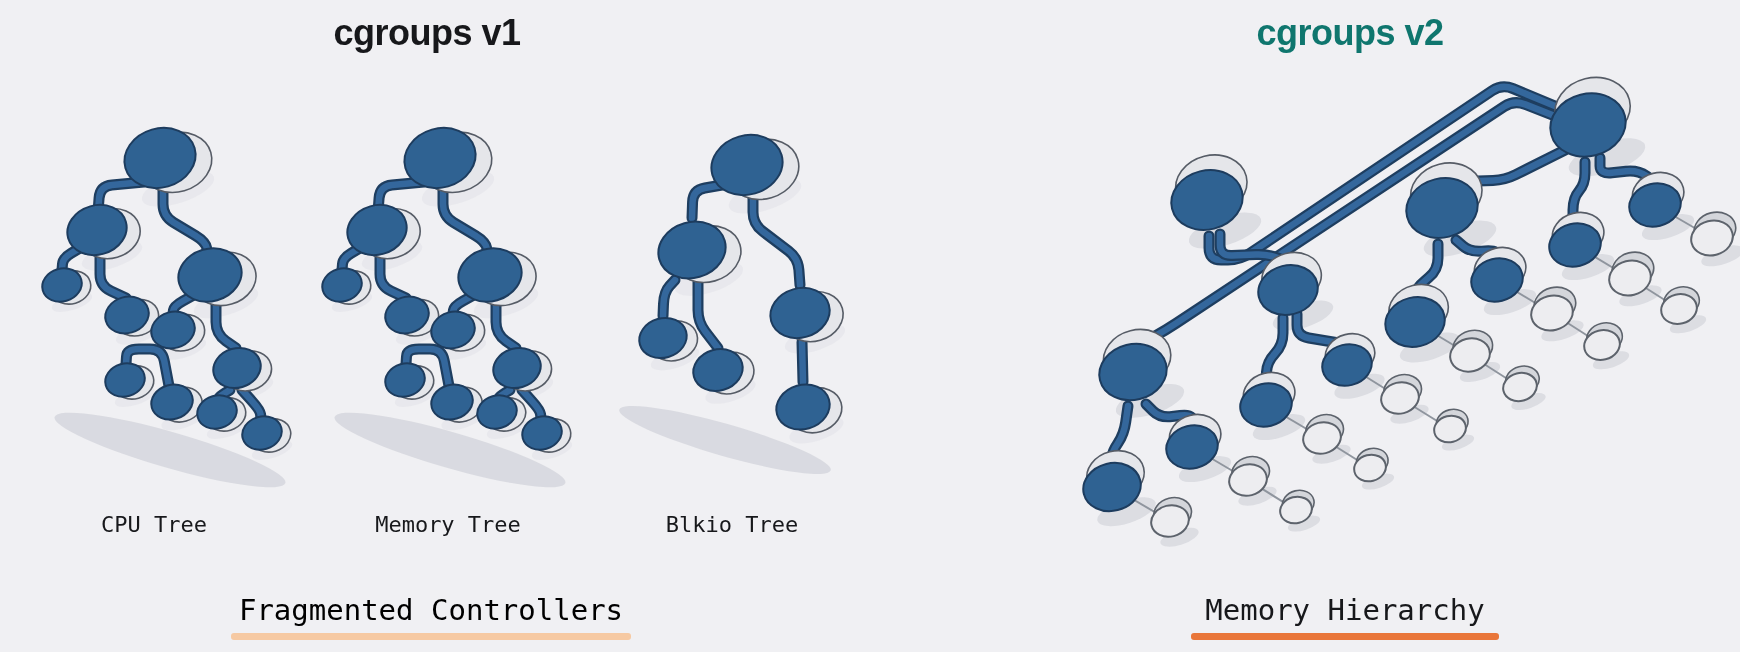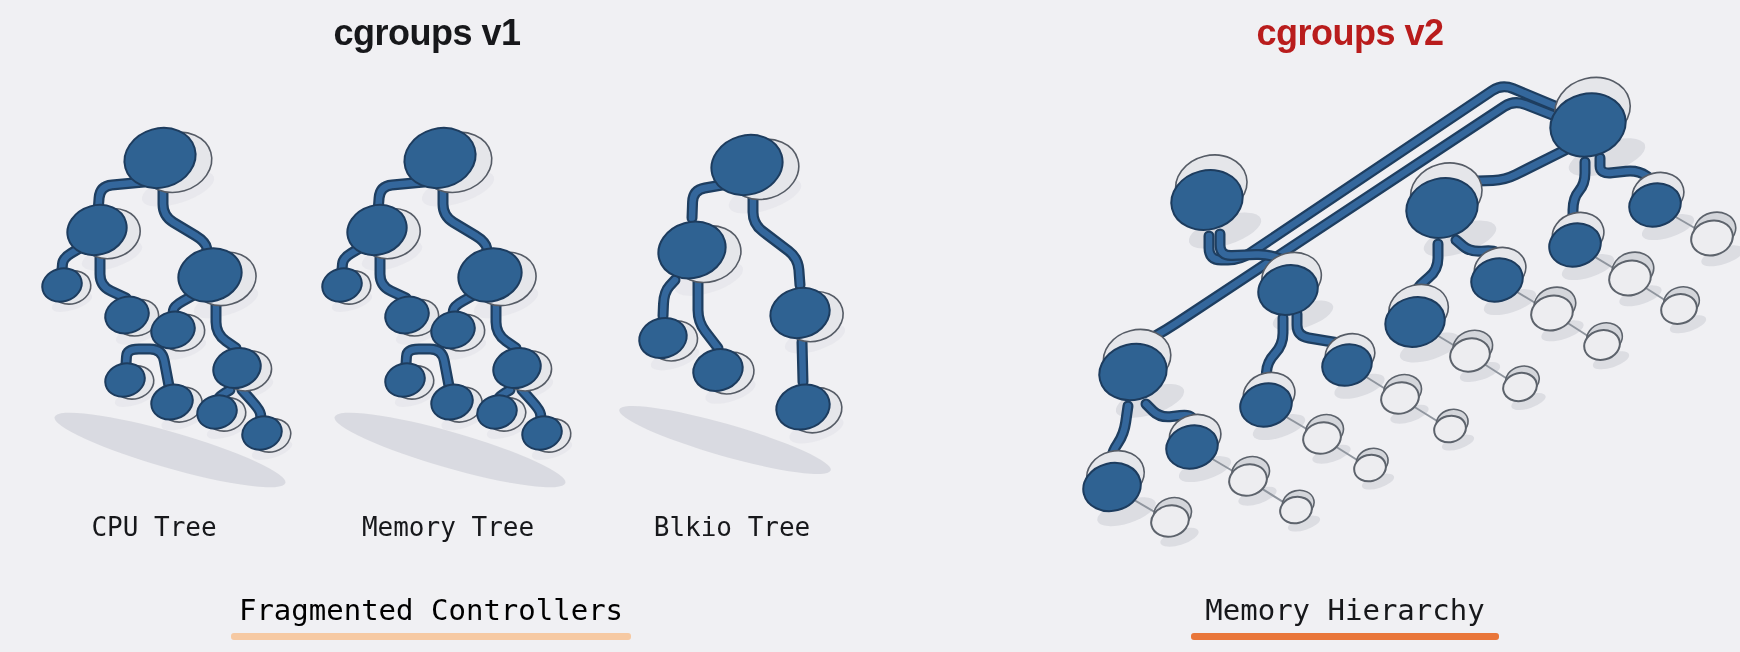--- a/index.html
+++ b/index.html
@@ -1,21 +1,21 @@
 <!DOCTYPE html>
 <html><head>
 <meta charset="utf-8">
 <style>
   html,body{margin:0;padding:0;}
   body{font-family:"Liberation Sans",sans-serif;}
   .stage{position:relative;width:1740px;height:652px;overflow:hidden;}
   .stage svg{position:absolute;left:0;top:0;}
   .txt{position:absolute;transform:translateX(-50%);white-space:nowrap;}
   .title{font-family:"Liberation Sans",sans-serif;font-weight:700;font-size:36px;letter-spacing:-0.5px;}
-  .tree-label{font-family:"DejaVu Sans Mono",monospace;font-size:26px;font-weight:500;}
+  .tree-label{font-family:"DejaVu Sans Mono",monospace;font-size:22px;font-weight:500;}
   .caption{font-family:"DejaVu Sans Mono",monospace;font-size:29px;font-weight:500;}
   .underline{position:absolute;height:7px;border-radius:3px;transform:translateX(-50%);}
 </style>
 </head>
 <body style="background: rgb(240, 240, 243);">
 
 <div class="stage" style="background: rgb(240, 240, 243);">
   <svg width="1740" height="652" viewBox="0 0 1740 652">
       <ellipse cx="170" cy="450" rx="120" ry="18" transform="rotate(16 170 450)" fill="#c7c9d1" opacity="0.55"></ellipse>
       <ellipse cx="178" cy="188.6" rx="37.800000000000004" ry="14.4" transform="rotate(-18 178 188.6)" fill="#c7c9d1" opacity="0.18"></ellipse>
@@ -265,21 +265,21 @@
       <ellipse cx="1370" cy="468" rx="16" ry="13.12" transform="rotate(-14 1370 468)" fill="#ededf0" stroke="#5d636c" stroke-width="2"></ellipse>
       <ellipse cx="1250.66" cy="472.4" rx="19" ry="15.579999999999998" transform="rotate(-14 1250.66 472.4)" fill="#d4d6db" stroke="#5d636c" stroke-width="1.6"></ellipse>
       <ellipse cx="1248" cy="480" rx="19" ry="15.579999999999998" transform="rotate(-14 1248 480)" fill="#ededf0" stroke="#5d636c" stroke-width="2"></ellipse>
       <ellipse cx="1298.24" cy="503.6" rx="16" ry="13.12" transform="rotate(-14 1298.24 503.6)" fill="#d4d6db" stroke="#5d636c" stroke-width="1.6"></ellipse>
       <ellipse cx="1296" cy="510" rx="16" ry="13.12" transform="rotate(-14 1296 510)" fill="#ededf0" stroke="#5d636c" stroke-width="2"></ellipse>
       <ellipse cx="1172.66" cy="513.4" rx="19" ry="15.579999999999998" transform="rotate(-14 1172.66 513.4)" fill="#d4d6db" stroke="#5d636c" stroke-width="1.6"></ellipse>
       <ellipse cx="1170" cy="521" rx="19" ry="15.579999999999998" transform="rotate(-14 1170 521)" fill="#ededf0" stroke="#5d636c" stroke-width="2"></ellipse>
     </svg>
 
   <div class="txt title" style="left: 427px; top: 12px; color: rgb(23, 24, 27);">cgroups v1</div>
-  <div class="txt title" style="left: 1350px; top: 12px; color: #b91c1c;">cgroups v2</div>
+  <div class="txt title" style="left: 1350px; top: 12px; color: #0f766e;">cgroups v2</div>
 
   <div class="txt tree-label" style="left: 154px; top: 512px; color: rgb(23, 24, 27);">CPU Tree</div>
   <div class="txt tree-label" style="left: 448px; top: 512px; color: rgb(23, 24, 27); text-align: center;">Memory Tree</div>
   <div class="txt tree-label" style="left: 732px; top: 512px; color: rgb(23, 24, 27);">Blkio Tree</div>
 
   <div class="txt caption" style="left: 431px; top: 593px; color: #000000;">Fragmented Controllers</div>
   <div class="underline" style="left: 431px; top: 633px; width: 400px; background: rgb(246, 201, 162);"></div>
 
   <div class="txt caption" style="left: 1345px; top: 593px; color: rgb(23, 24, 27);">Memory Hierarchy</div>
   <div class="underline" style="left: 1345px; top: 633px; width: 308px; background: rgb(233, 118, 58);"></div>

